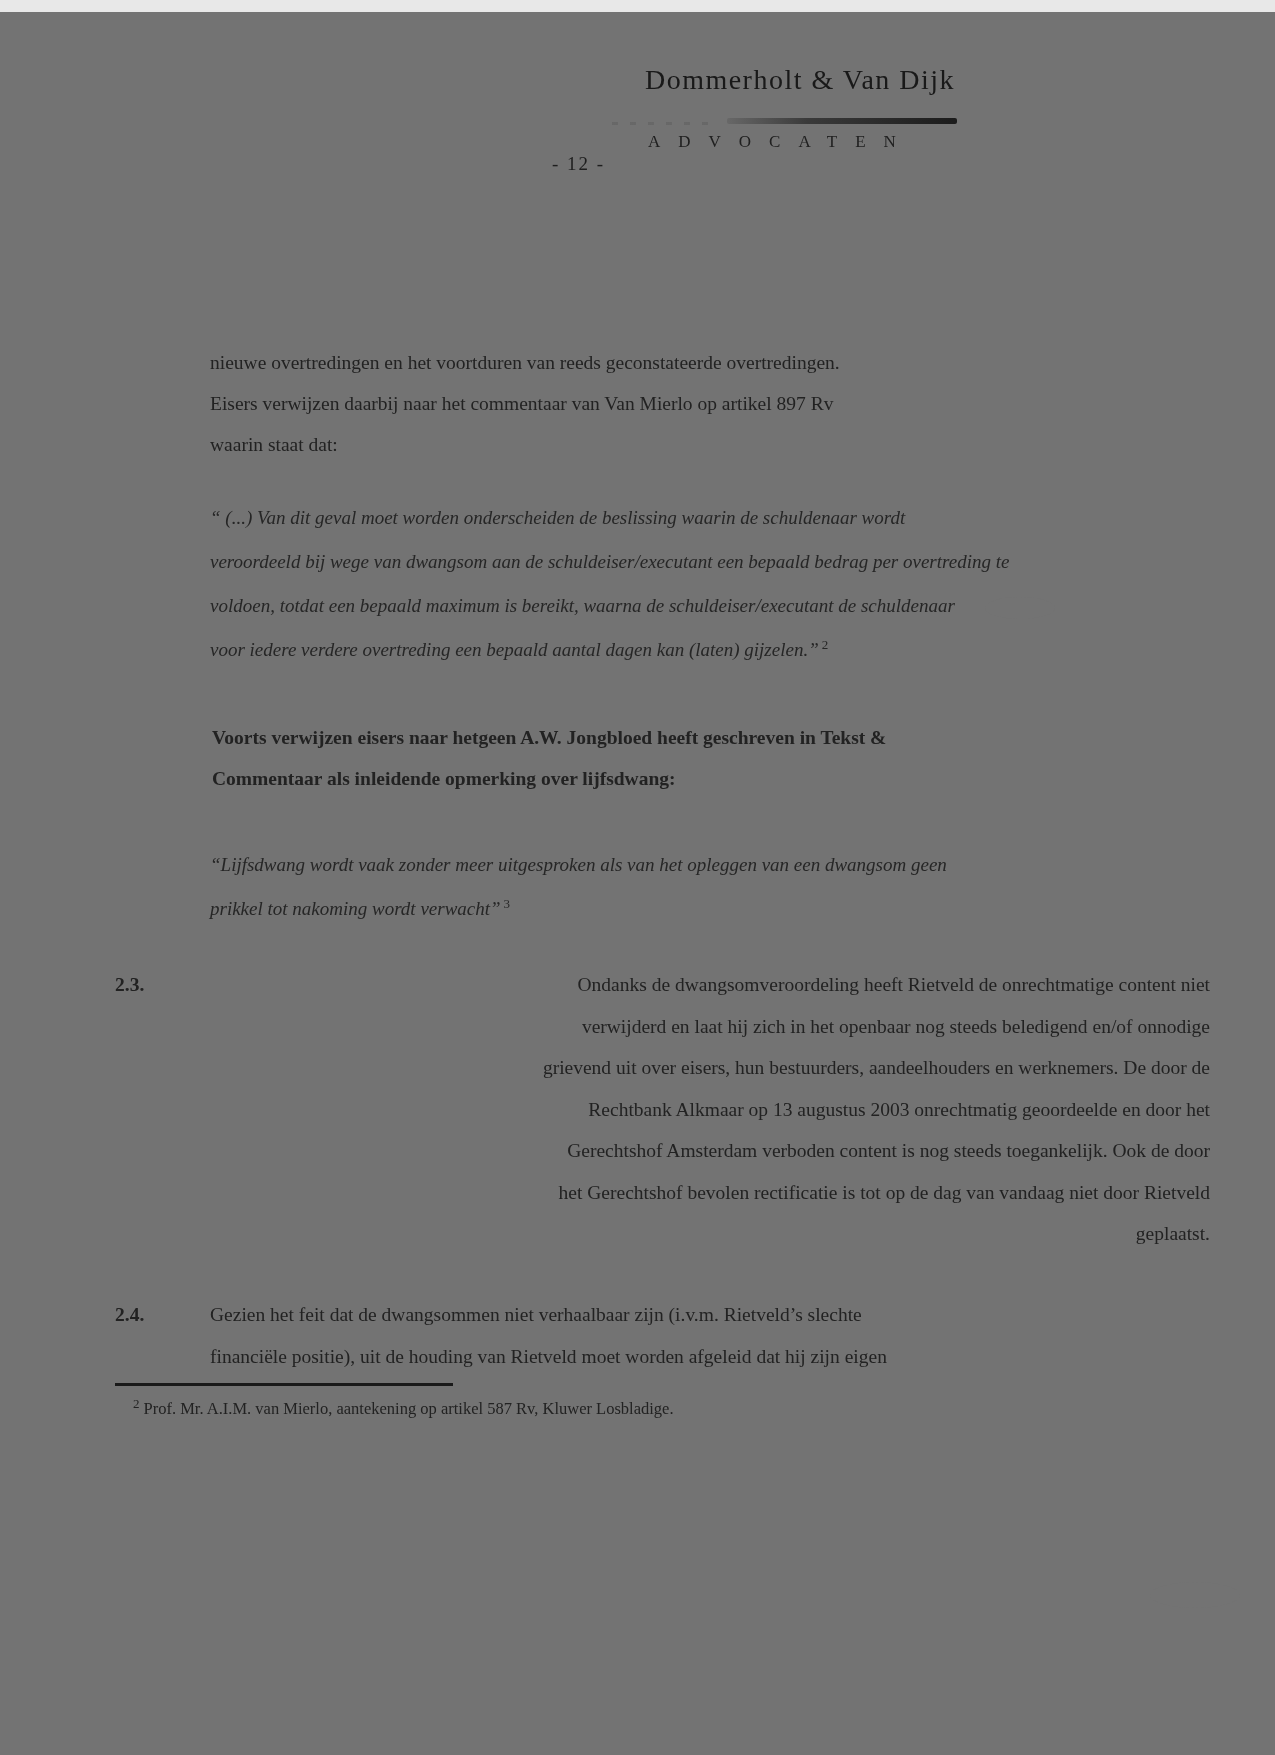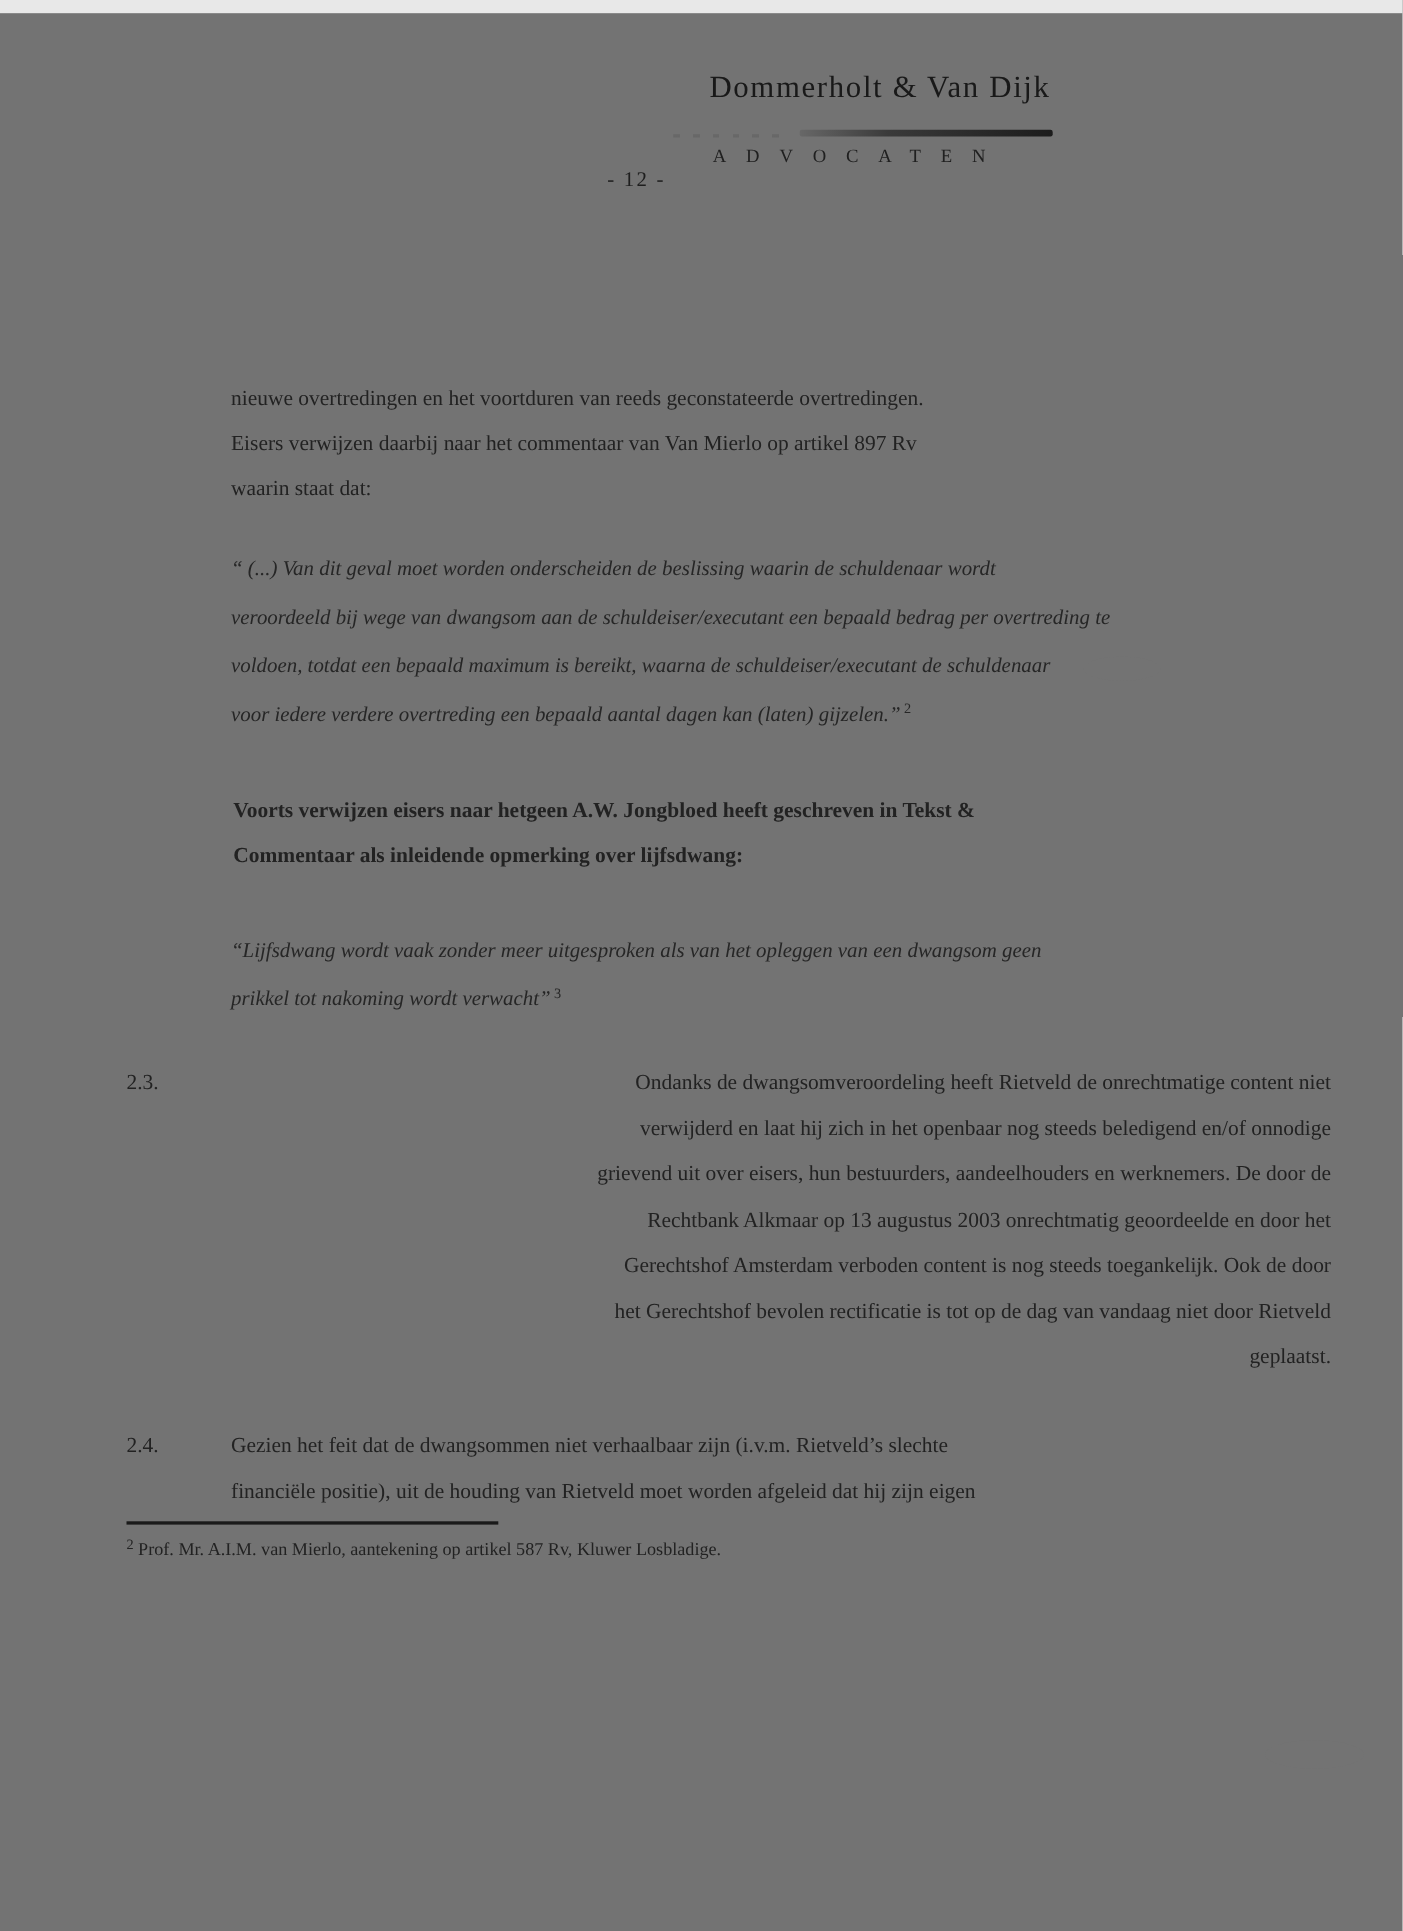--- a/index.html
+++ b/index.html
@@ -70,20 +70,21 @@
   }
   .q1 { top: 484px; }
   .q2 { top: 831px; }
 
   .sec-num {
     position: absolute;
     left: 115px;
     font-size: 19.5px;
     line-height: 41.5px;
     color: #222;
+    font-weight: bold;
   }
   .n23 { top: 952px; }
   .n24 { top: 1282px; }
   .sec-text { line-height: 41.5px; width: 1000px; }
   .t23 { left: 210px; top: 952px; text-align: right; }
   .t24 { left: 210px; top: 1282px; }
 
   .fnref {
     font-size: 13px;
     font-style: normal;
@@ -93,21 +94,21 @@
   }
 
   
   .fn-rule {
     position: absolute;
     left: 115px; top: 1371px; width: 338px; height: 3px;
     background: #1a1a1a;
   }
   .footnotes {
     position: absolute;
-    left: 115px; top: 1383px; width: 1000px;
+    left: 133px; top: 1383px; width: 1000px;
     font-size: 16.5px;
     line-height: 27.5px;
     color: #222;
   }
   .footnote .fnref { margin-left: 0; margin-right: 4px; }
 
   
   .scan-spot-1 {
     position: absolute; left: 985px; top: 585px; width: 70px; height: 22px;
     background: rgba(120,120,120,0.06); border-radius: 50%;

